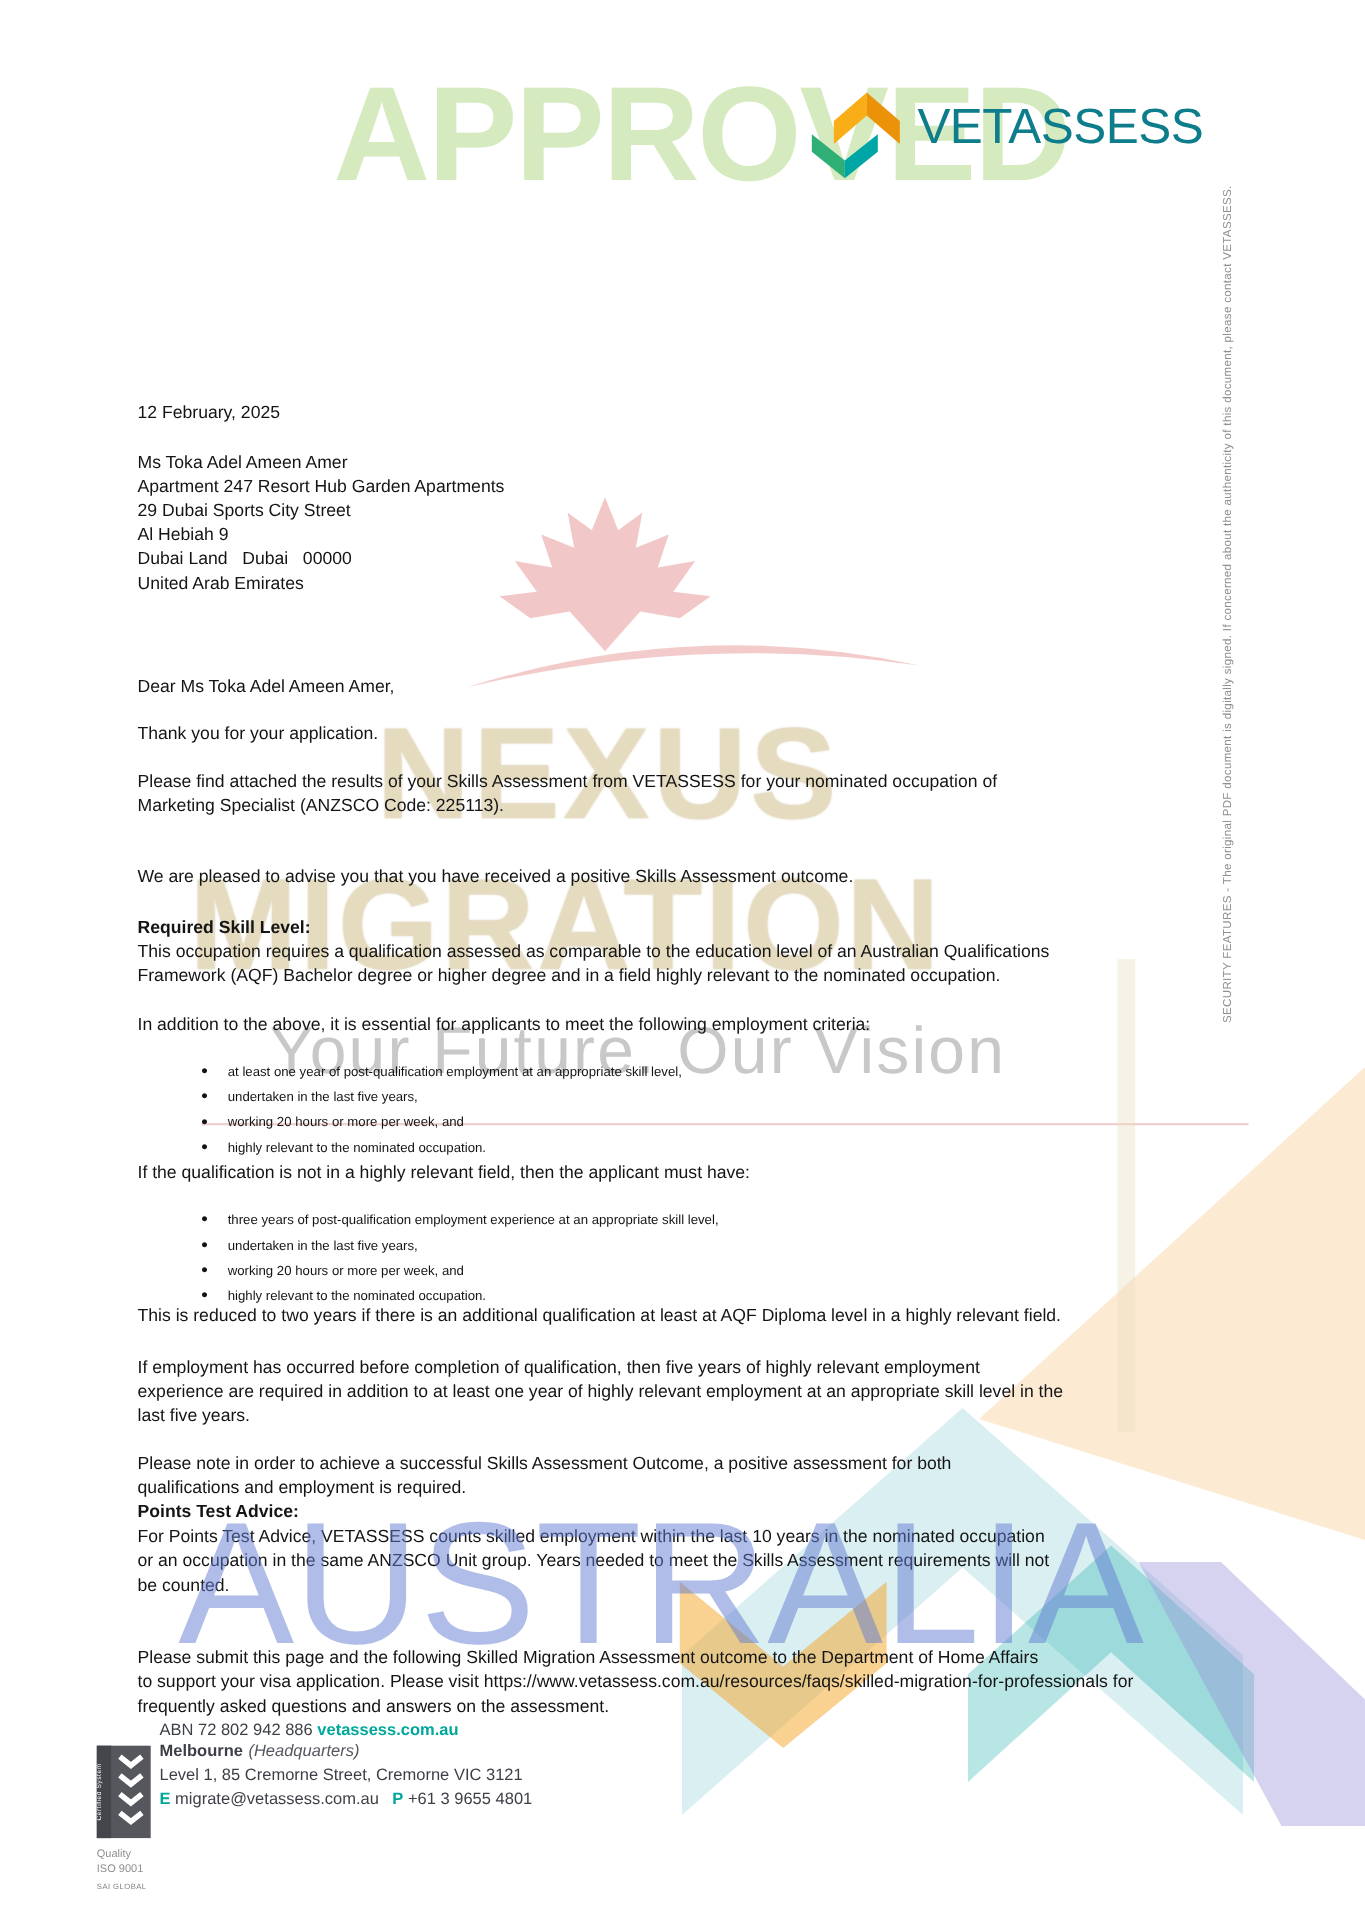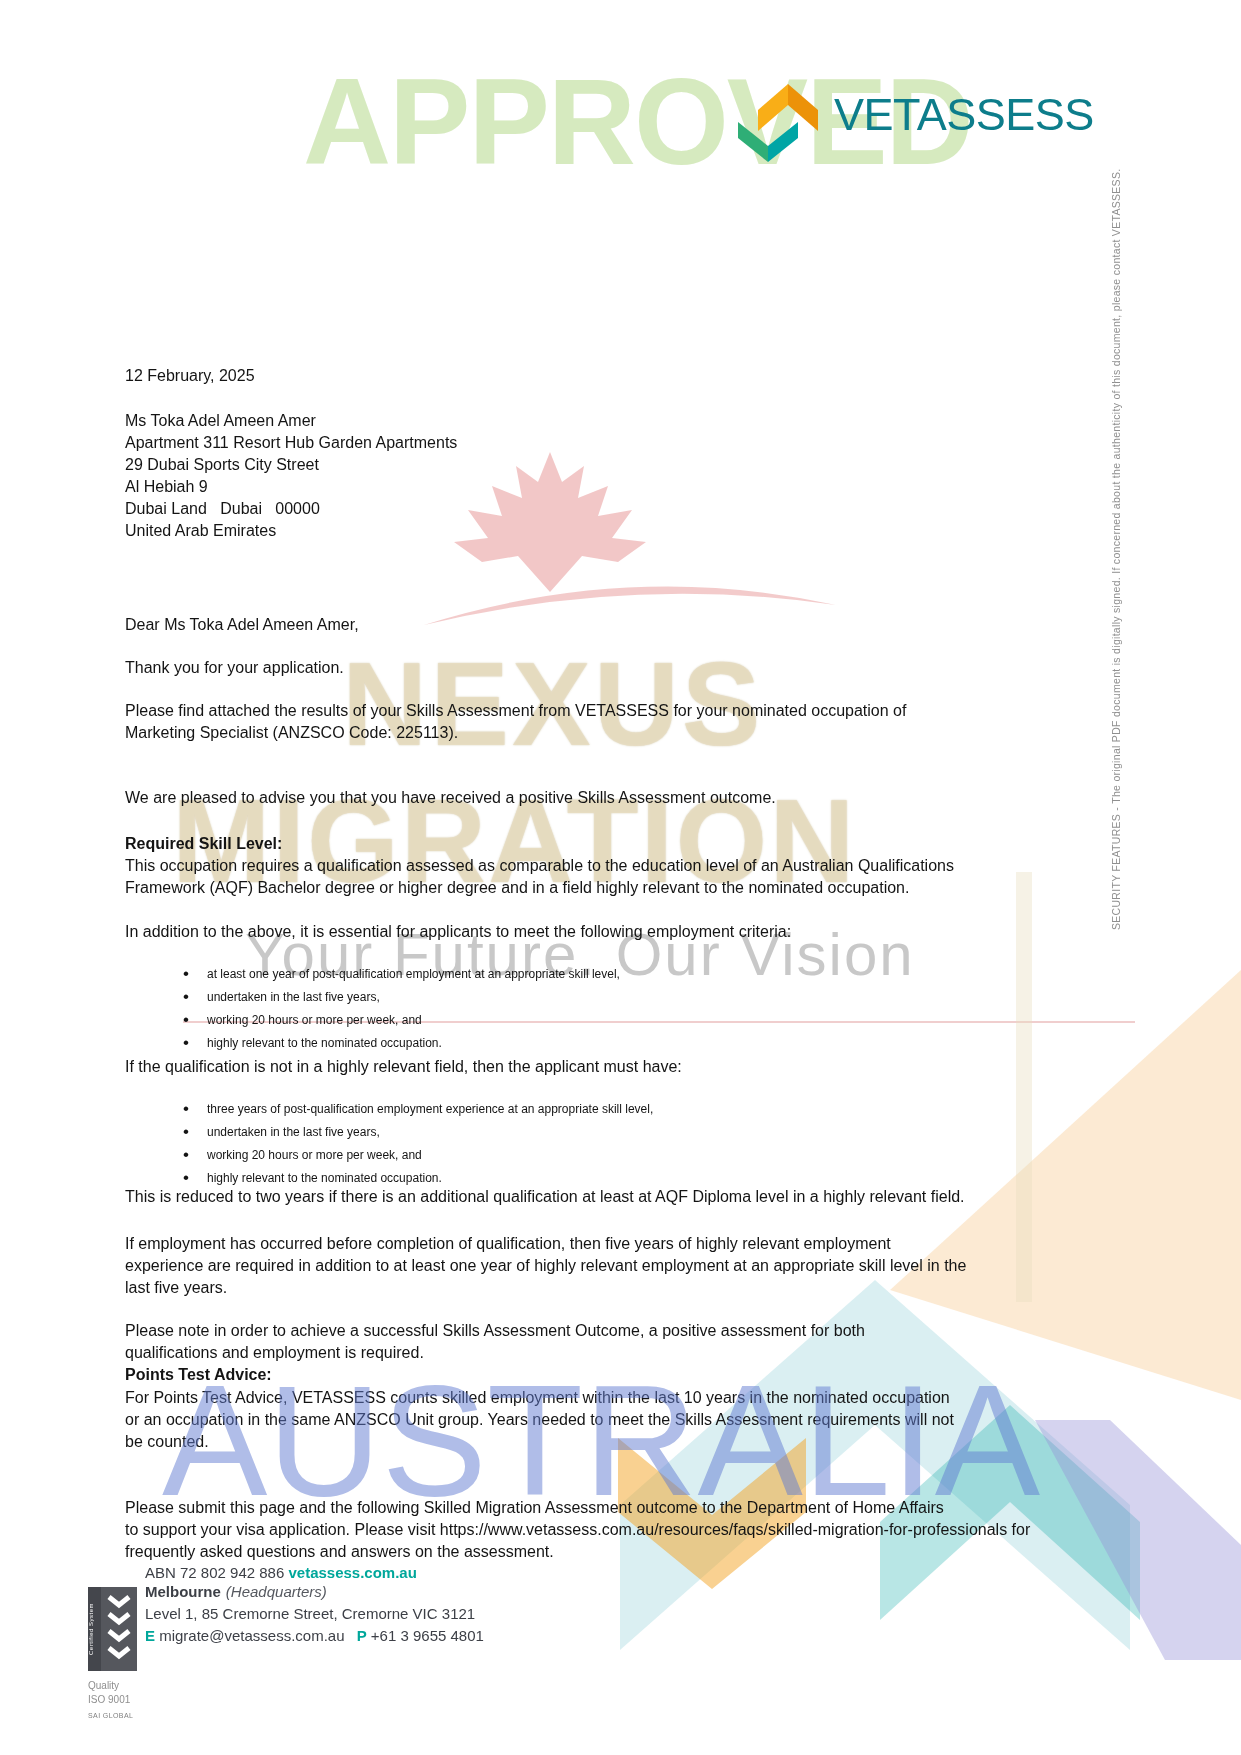--- a/index.html
+++ b/index.html
@@ -95,21 +95,21 @@
     <polygon points="22,32 52,6 52,27 22,53" fill="#f9ae17"></polygon>
     <polygon points="52,6 82,32 82,53 52,27" fill="#ec9209"></polygon>
     <polygon points="2,44 32,68 32,84 2,60" fill="#2fae76"></polygon>
     <polygon points="32,68 62,44 62,60 32,84" fill="#00a5a5"></polygon>
   </svg>
   <div class="logo-text">VETASSESS</div>
 
   <div class="p" style="top:365px;">12 February, 2025</div>
 
   <div class="p" style="top:410px;">Ms Toka Adel Ameen Amer</div>
-  <div class="p" style="top:432px;">Apartment 311 Resort Hub Garden Apartments</div>
+  <div class="p" style="top:432px;">Apartment 247 Resort Hub Garden Apartments</div>
   <div class="p" style="top:454px;">29 Dubai Sports City Street</div>
   <div class="p" style="top:476px;">Al Hebiah 9</div>
   <div class="p pre" style="top:498px;">Dubai Land   Dubai   00000</div>
   <div class="p" style="top:520px;">United Arab Emirates</div>
 
   <div class="p" style="top:614px;">Dear Ms Toka Adel Ameen Amer,</div>
   <div class="p" style="top:657px;">Thank you for your application.</div>
   <div class="p" style="top:700px;">Please find attached the results of your Skills Assessment from VETASSESS for your nominated occupation of
 Marketing Specialist (ANZSCO Code: 225113).</div>
   <div class="p b" style="top:833px;">Required Skill Level:</div>

